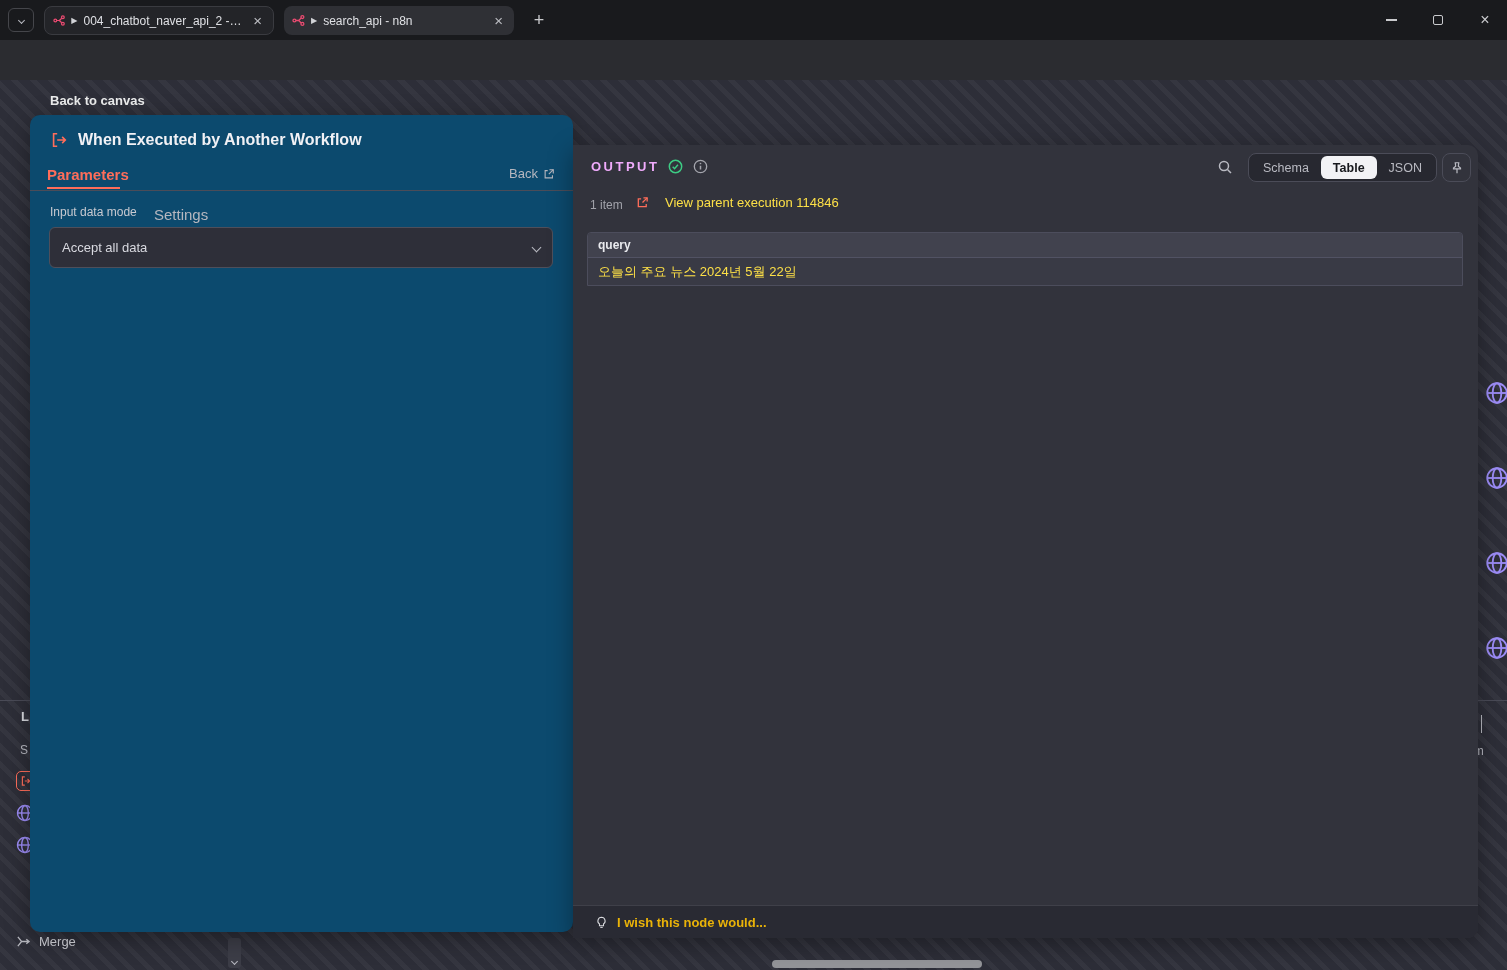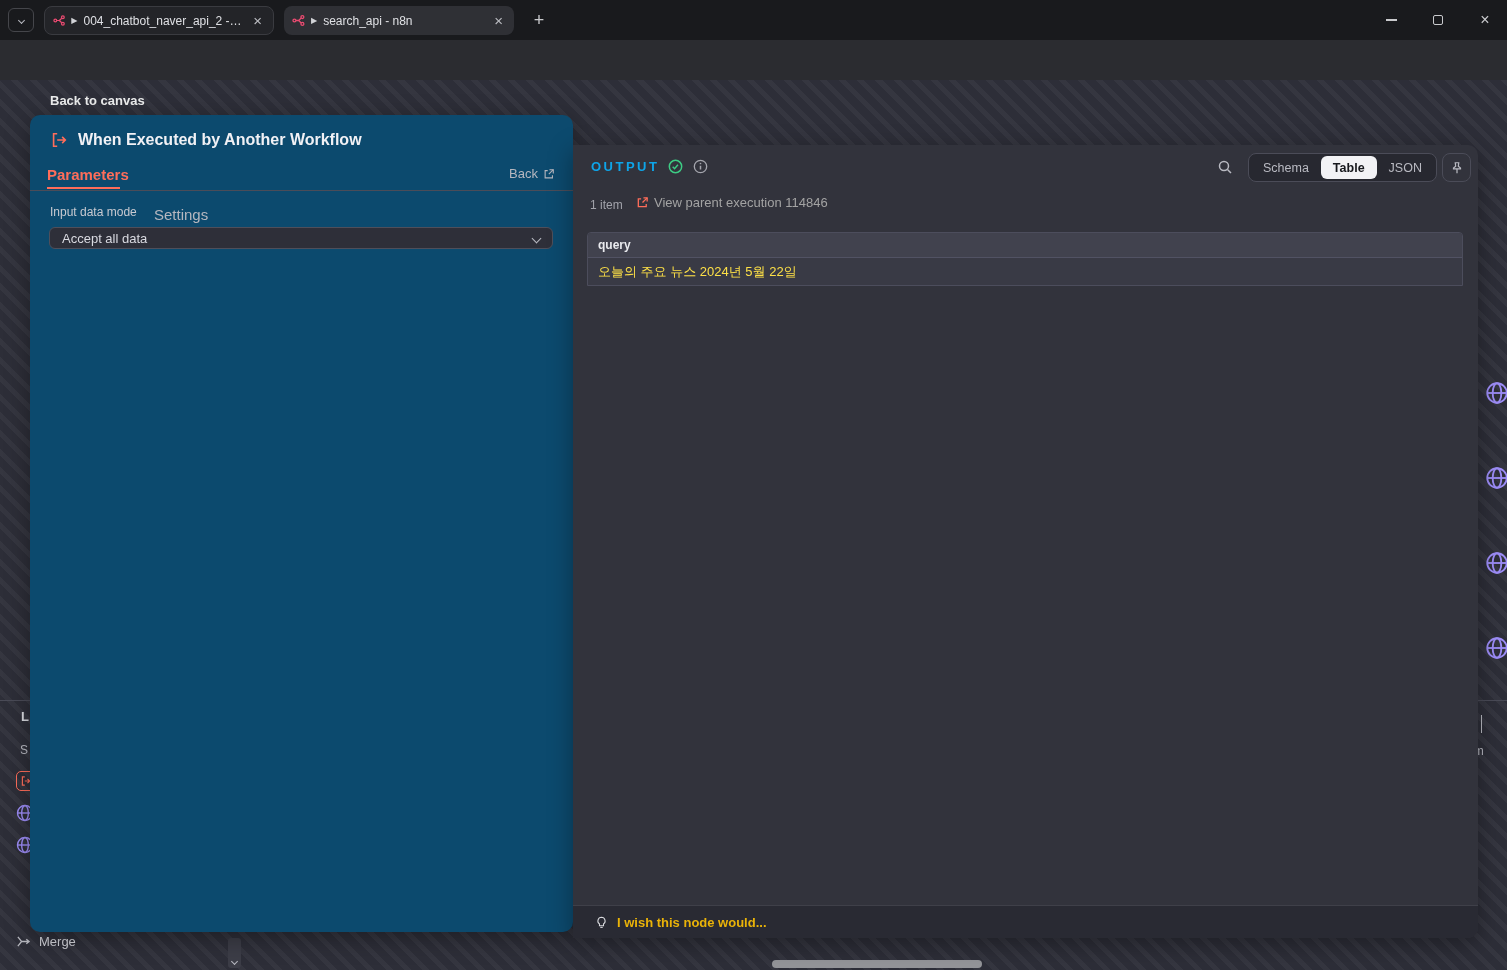--- a/index.html
+++ b/index.html
@@ -54,33 +54,33 @@
   .node-panel { position:absolute; left:30px; top:35px; width:543px; height:817px; background:#0c4a6e; border-radius:10px; z-index:2; box-shadow:0 6px 24px rgba(0,0,0,0.35); }
   .np-header { position:absolute; left:20px; top:16px; display:flex; align-items:center; gap:10px; }
   .np-title { color:#f1f1f5; font-size:16px; font-weight:bold; }
   .np-tab { position:absolute; top:51px; font-size:15px; cursor:pointer; }
   .np-tab.param { left:17px; color:#ff6d5a; font-weight:bold; }
   .np-tab.settings { left:124px; color:#b6b7bf;margin-top:40px; }
   .np-underline { position:absolute; left:17px; top:72px; width:73px; height:2px; background:#ff6d5a; }
   .np-docs { position:absolute; right:18px; top:51px; display:flex; align-items:center; gap:5px; color:#b6b7bf; font-size:13px; cursor:pointer; }
   .np-divider { position:absolute; left:0; top:75px; width:100%; height:1px; background:#4b4c58; }
   .np-label { position:absolute; left:20px; top:90px; font-size:12px; color:#c9cad1; }
-  .np-select { position:absolute; left:19px; top:112px; width:504px; height:22px; background:#2e2f39; border:1px solid #4e4f5b; border-radius:6px; display:flex; align-items:center; padding:0 12px; cursor:pointer; }
+  .np-select { position:absolute; left:19px; top:112px; width:504px; height:41px; background:#2e2f39; border:1px solid #4e4f5b; border-radius:6px; display:flex; align-items:center; padding:0 12px; cursor:pointer; }
   .np-select .val { flex:1; font-size:13px; color:#d9dae1; }
 
   .output-panel { position:absolute; left:573px; top:65px; width:905px; height:793px; background:#32333c; border-radius:0 10px 10px 0; z-index:2; box-shadow:0 6px 24px rgba(0,0,0,0.35); }
-  .op-title { position:absolute; left:18px; top:14px; color:#0ea5e9; font-size:13px; font-weight:bold; letter-spacing:2.5px; }
+  .op-title { position:absolute; left:18px; top:14px; color:#f0abfc; font-size:13px; font-weight:bold; letter-spacing:2.5px; }
   .op-status { position:absolute; left:95px; top:14px; } .op-info { position:absolute; left:120px; top:14px; cursor:pointer; }
   .op-search { position:absolute; left:644px; top:14px; cursor:pointer; }
   .op-toggle { position:absolute; left:675px; top:8px; height:29px; background:#272830; border:1px solid #4b4c58; border-radius:8px; display:flex; align-items:flex-start; padding:2px; }
   .op-toggle .opt { padding:0 12px; height:23px; display:flex; align-items:center; font-size:12.5px; color:#b9bac2; cursor:pointer; border-radius:6px; }
   .op-toggle .opt.sel { background:#f2f2f5; color:#17181d; font-weight:bold; }
   .op-pin { position:absolute; left:869px; top:8px; width:29px; height:29px; border:1px solid #4b4c58; border-radius:8px; display:flex; align-items:center; justify-content:center; cursor:pointer; }
   .op-items { position:absolute; left:17px; top:53px; font-size:12px; color:#a2a3ab; }
-  .op-parent { position:absolute; left:63px; top:50px; display:flex; align-items:center; gap:5px; color:#a3a3a3; font-size:13px; cursor:pointer; }
+  .op-parent { position:absolute; left:63px; top:50px; display:flex; align-items:center; gap:16px; color:#fde047; font-size:13px; cursor:pointer; }
   .op-table { position:absolute; left:14px; top:87px; width:876px; border:1px solid #4c4d5c; border-radius:4px 4px 0 0; overflow:hidden; }
   .op-th { height:25px; background:#41424e; border-bottom:1px solid #515263; display:flex; align-items:center; padding:0 10px; font-size:12px; font-weight:bold; color:#e9eaee; }
   .op-td { height:27px; background:#393a45; display:flex; align-items:center; padding:0 10px; font-size:13px; color:#fde047; }
   .wishbar { position:absolute; left:0; bottom:0; width:100%; height:33px; background:#292a33; border-top:1px solid #3f4049; border-radius:0 0 10px 0; display:flex; align-items:center; gap:9px; padding-left:22px; cursor:pointer; }
   .wishtext { color:#eab308; font-size:13px; font-weight:bold; }
 </style>
 </head>
 <body>
 
 <div class="titlebar">

